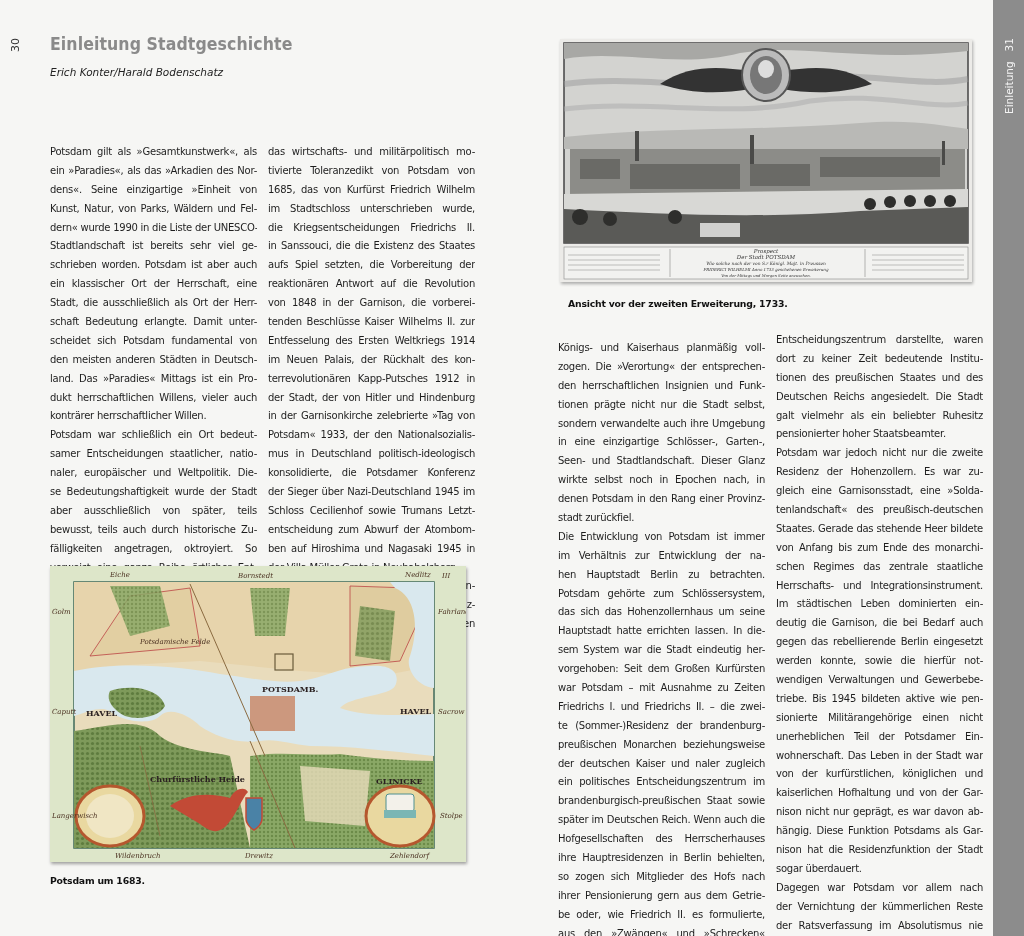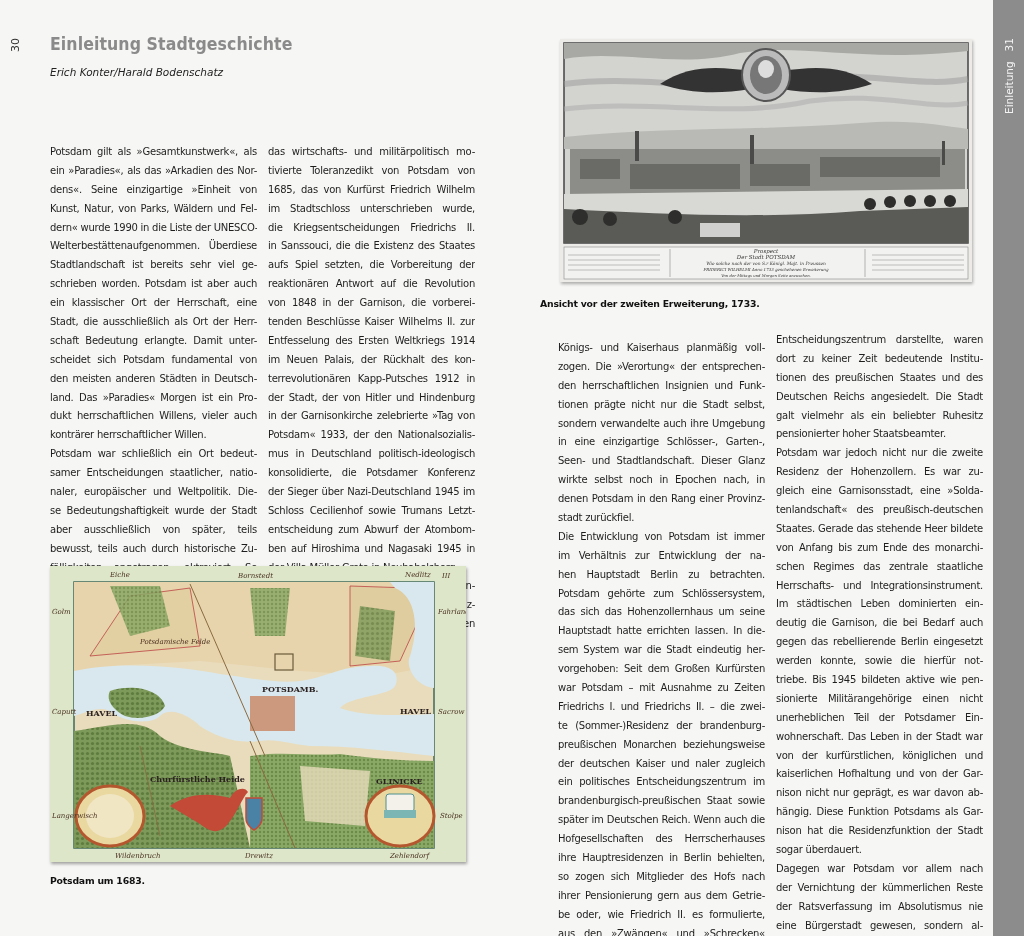--- a/index.html
+++ b/index.html
@@ -31,21 +31,21 @@
   }
   .col .line { display: block; text-align: justify; text-align-last: justify; white-space: nowrap; overflow: hidden; height: 18.9px;}
   .col .line.last { text-align-last: left; }
   #col1 { left: 50px; top: 143px; width: 207px; }
   #col2 { left: 268px; top: 143px; width: 207px; }
   #col3 { left: 558px; top: 339px; width: 207px; }
   #col4 { left: 776px; top: 295px; width: 207px; margin-top: 36px; }
 
   .caption { font-size: 9.3px; font-weight: bold; color: #111; white-space: nowrap; letter-spacing: -0.2px;}
   #caption-map { left: 50px; top: 875px; text-align: center; }
-  #caption-etching { left: 540px; top: 298px; }
+  #caption-etching { left: 568px; top: 298px; }
 
   
   #map-image {
     left: 50px; top: 566px; width: 416px; height: 296px;
     background: #ef4444;
     box-shadow: 1px 2px 3px rgba(0,0,0,0.35);
     overflow: hidden;
   }
   
   #etching-image {
@@ -74,29 +74,28 @@
 <div class="abs page-num-left">30</div>
 <div class="abs chapter-title">Einleitung Stadtgeschichte</div>
 <div class="abs authors">Erich Konter/Harald Bodenschatz</div>
 
 <div class="abs col" id="col1">
     <span class="line">Potsdam gilt als »Gesamtkunstwerk«, als</span>
     <span class="line">ein »Paradies«, als das »Arkadien des Nor-</span>
     <span class="line">dens«. Seine einzigartige »Einheit von</span>
     <span class="line">Kunst, Natur, von Parks, Wäldern und Fel-</span>
     <span class="line">dern« wurde 1990 in die Liste der UNESCO-</span>
-    <span class="line">Welterbestättenaufgenommen. Überdiese</span>
     <span class="line">Stadtlandschaft ist bereits sehr viel ge-</span>
     <span class="line">schrieben worden. Potsdam ist aber auch</span>
     <span class="line">ein klassischer Ort der Herrschaft, eine</span>
     <span class="line">Stadt, die ausschließlich als Ort der Herr-</span>
     <span class="line">schaft Bedeutung erlangte. Damit unter-</span>
     <span class="line">scheidet sich Potsdam fundamental von</span>
     <span class="line">den meisten anderen Städten in Deutsch-</span>
-    <span class="line">land. Das »Paradies« Morgen ist ein Pro-</span>
+    <span class="line">land. Das »Paradies« Mittags ist ein Pro-</span>
     <span class="line">dukt herrschaftlichen Willens, vieler auch</span>
     <span class="line last">konträrer herrschaftlicher Willen.</span>
     <span class="line">Potsdam war schließlich ein Ort bedeut-</span>
     <span class="line">samer Entscheidungen staatlicher, natio-</span>
     <span class="line">naler, europäischer und Weltpolitik. Die-</span>
     <span class="line">se Bedeutungshaftigkeit wurde der Stadt</span>
     <span class="line">aber ausschließlich von später, teils</span>
     <span class="line">bewusst, teils auch durch historische Zu-</span>
     <span class="line">fälligkeiten angetragen, oktroyiert. So</span>
     <span class="line">verweist eine ganze Reihe örtlicher Ent-</span>
@@ -325,20 +324,21 @@
     <span class="line">gleich eine Garnisonsstadt, eine »Solda-</span>
     <span class="line">tenlandschaft« des preußisch-deutschen</span>
     <span class="line">Staates. Gerade das stehende Heer bildete</span>
     <span class="line">von Anfang bis zum Ende des monarchi-</span>
     <span class="line">schen Regimes das zentrale staatliche</span>
     <span class="line">Herrschafts- und Integrationsinstrument.</span>
     <span class="line">Im städtischen Leben dominierten ein-</span>
     <span class="line">deutig die Garnison, die bei Bedarf auch</span>
     <span class="line">gegen das rebellierende Berlin eingesetzt</span>
     <span class="line">werden konnte, sowie die hierfür not-</span>
+    <span class="line">wendigen Verwaltungen und Gewerbebe-</span>
     <span class="line">triebe. Bis 1945 bildeten aktive wie pen-</span>
     <span class="line">sionierte Militärangehörige einen nicht</span>
     <span class="line">unerheblichen Teil der Potsdamer Ein-</span>
     <span class="line">wohnerschaft. Das Leben in der Stadt war</span>
     <span class="line">von der kurfürstlichen, königlichen und</span>
     <span class="line">kaiserlichen Hofhaltung und von der Gar-</span>
     <span class="line">nison nicht nur geprägt, es war davon ab-</span>
     <span class="line">hängig. Diese Funktion Potsdams als Gar-</span>
     <span class="line">nison hat die Residenzfunktion der Stadt</span>
     <span class="line last">sogar überdauert.</span>

